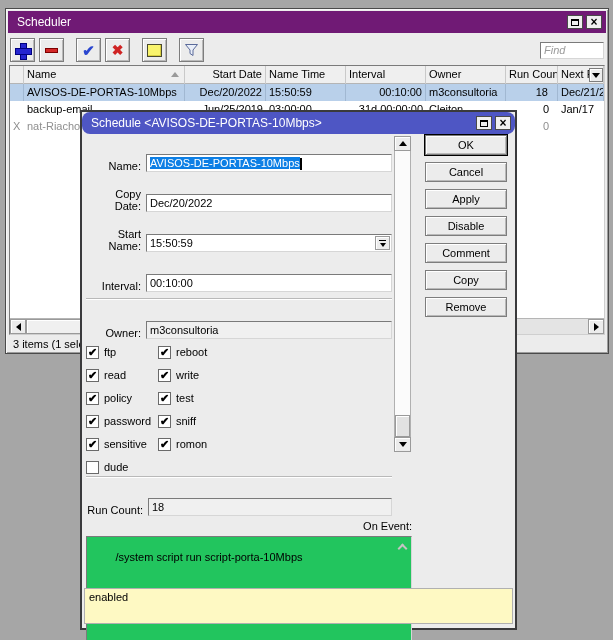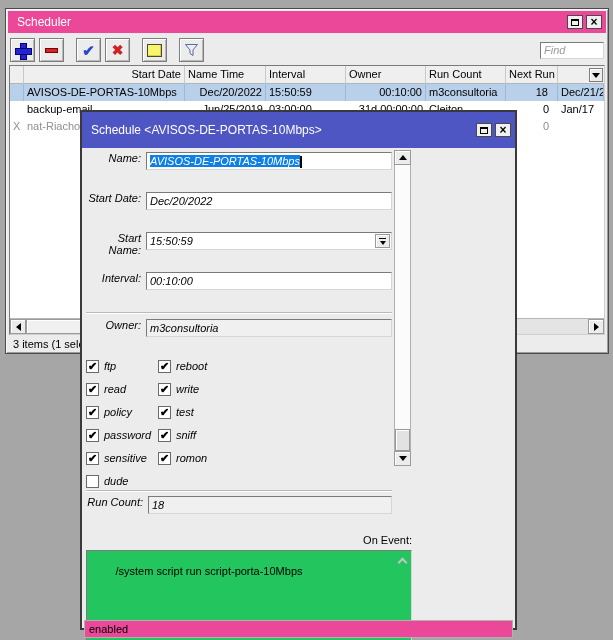--- a/index.html
+++ b/index.html
@@ -20,21 +20,21 @@
     border:1px solid #4a4a4a;
     box-shadow: inset 1px 1px 0 #f8f8f8, inset -1px -1px 0 #9c9c9c;
   }
   .titlebar {
     height:22px;
     display:flex; align-items:center;
     padding:0 4px 0 9px;
     color:#fff; font-size:12px;
     margin:2px; 
   }
-  .titlebar.inactive { background:#ec4899; }
+  .titlebar.inactive { background:#701a75; }
   .titlebar.active   { background:#4e56c4; }
   .tb-btns { margin-left:auto; display:flex; gap:3px; }
   .tb-btn {
     width:16px; height:14px; background:#f0f0f0;
     border:1px solid #4a4a4a;
     display:flex; align-items:center; justify-content:center;
     color:#000; font-size:11px; line-height:1;
   }
   .glyph-max { width:8px; height:7px; border:1px solid #000; border-top-width:2px; }
   .glyph-close { font-weight:bold; font-size:12px; margin-top:-1px; }
@@ -111,25 +111,25 @@
     width:16px; background:#ececec; border:1px solid #9a9a9a;
     box-shadow: inset 1px 1px 0 #fff;
     display:flex; align-items:center; justify-content:center; flex:none;
   }
   .h-thumb { width:258px; background:#f0f0f0; border:1px solid #9a9a9a; box-shadow: inset 1px 1px 0 #fff; flex:none; }
   .h-track { flex:1; }
   .wstatus { height:18px; line-height:18px; padding-left:7px; }
 
   
   #dialog { left:80px; top:110px; width:437px; height:520px; z-index:10; border:2px solid #3a3a3c; box-shadow:none; }
-  #dialog .titlebar { margin:0; height:36px; }
+  #dialog .titlebar { margin:0; height:22px;border-radius:8px; }
   .dcontent { position:relative; height:494px; }
 
   .form { position:absolute; left:4px; top:4px; width:306px; }
-  .frow { display:flex; align-items:flex-start; height:34px; margin-bottom:6px;font-style:italic; }
+  .frow { display:flex; align-items:flex-end; height:34px; margin-bottom:6px; }
   .flabel { width:60px; text-align:right; padding-right:5px; flex:none; }
   .finput {
     flex:1; height:18px; background:#fff;
     border:1px solid; border-color:#7a7a7a #d6d6d6 #d6d6d6 #7a7a7a;
     padding:0 3px; line-height:16px; white-space:nowrap; overflow:hidden; position:relative;
   }
   .finput.readonly { background:#f0f0f0; }
   .sel-text { background:#0d7fe5; color:#fff; }
   .caret { display:inline-block; width:2px; height:12px; background:#000; vertical-align:middle; margin-left:0; }
   .combo-btn {
@@ -145,21 +145,21 @@
   .sep2 { margin:2px 0 4px 0; }
 
   .policy-block { display:flex; margin-top:6px; }
   .policy-grid { display:grid; grid-template-columns:72px auto; row-gap:9px; }
   .chk { display:flex; align-items:center; height:14px; }
   .chkbox {
     width:13px; height:13px; background:#fff;
     border:1px solid #6a6a6a; flex:none;
     font-size:11px; font-weight:bold; line-height:11px; text-align:center; color:#000;
   }
-  .chklabel { padding-left:5px;font-style:italic; }
+  .chklabel { padding-left:5px; }
   .mt7 { margin-top:7px; }
   .on-event-label { margin-top:4px; height:13px; text-align:right; width:326px; }
   .on-event-box {
     margin-top:3px; width:326px; height:136px; background:#22c55e;
     border:1px solid; border-color:#7a7a7a #d6d6d6 #d6d6d6 #7a7a7a;
     padding:2px 4px; position:relative; white-space:pre-wrap;
   }
   .chev { position:absolute; right:5px; width:7px; height:7px; border-right:2px solid #c4c4c4; border-bottom:2px solid #c4c4c4; }
   .chev.up { top:8px; transform:rotate(-135deg); }
   .chev.down { bottom:8px; transform:rotate(45deg); }
@@ -175,22 +175,22 @@
   .side-btns { position:absolute; left:343px; top:1px; width:82px; }
   .side-btn {
     display:block; width:82px; height:20px; margin-bottom:7px;
     background:#ececec; border:1px solid #7d7d7d;
     box-shadow: inset 1px 1px 0 #fff, inset -1px -1px 0 #b9b9b9;
     font-family:"Liberation Sans", sans-serif; font-size:11px; color:#000;
   }
   .side-btn.default { outline:1px solid #000; }
 
   .dstatus {
-    position:absolute; left:2px; bottom:4px; width:429px; height:18px;
-    background:#ec4899; border:1px solid #b0b0b0;
+    position:absolute; left:2px; bottom:4px; width:429px; height:36px;
+    background:#fef9c3; border:1px solid #b0b0b0;
     line-height:16px; padding-left:4px;
   }
 </style>
 </head>
 <body>
 
 <div class="win" id="scheduler">
   <div class="titlebar inactive">
     <span>Scheduler</span>
     <span class="tb-btns">
@@ -230,20 +230,24 @@
       </svg>
     </button>
     <span class="find-box">
       <input class="find-input" placeholder="Find" style="">
     </span>
   </div>
 
   <div class="list">
     <div class="thead">
       <div class="tcell c-flag"></div>
+      <div class="tcell c-name">
+        <span>Name</span>
+        <span class="sort-arrow"></span>
+      </div>
       <div class="tcell c-date" style="text-align:right">Start Date</div>
       <div class="tcell c-time">Name Time</div>
       <div class="tcell c-int" style="text-align:left">Interval</div>
       <div class="tcell c-owner">Owner</div>
       <div class="tcell c-run" style="text-align:left;padding-right:0">Run Count</div>
       <div class="tcell c-next">Next Run</div>
       <span class="col-chooser">
           <span class="tri-down"></span>
         </span>
     </div>
@@ -311,21 +315,21 @@
 
   <div class="dcontent">
     <div class="form">
 
       <div class="frow">
         <span class="flabel">Name:</span>
         <span class="finput"><span class="sel-text">AVISOS-DE-PORTAS-10Mbps</span><span class="caret"></span></span>
       </div>
 
       <div class="frow">
-        <span class="flabel">Start Date:</span>
+        <span class="flabel">Copy Date:</span>
         <span class="finput">Dec/20/2022</span>
       </div>
 
       <div class="frow">
         <span class="flabel">Start Name:</span>
         <span class="finput"><span>15:50:59</span><span class="combo-btn">
               <span class="combo-bar"></span>
               <span class="combo-tri"></span>
             </span></span>
       </div>
@@ -413,16 +417,25 @@
           <span class="tri-up"></span>
         </span>
       <span class="v-track">
           <span class="v-thumb"></span>
         </span>
       <span class="sb-btn">
           <span class="tri-down"></span>
         </span>
     </div>
 
+    <div class="side-btns" id="side-btns">
+        <button class="side-btn default">OK</button>
+        <button class="side-btn">Cancel</button>
+        <button class="side-btn">Apply</button>
+        <button class="side-btn">Disable</button>
+        <button class="side-btn">Comment</button>
+        <button class="side-btn">Copy</button>
+        <button class="side-btn">Remove</button>
+      </div>
 
     <div class="dstatus">enabled</div>
   </div>
 </div>
 
 </body></html>

